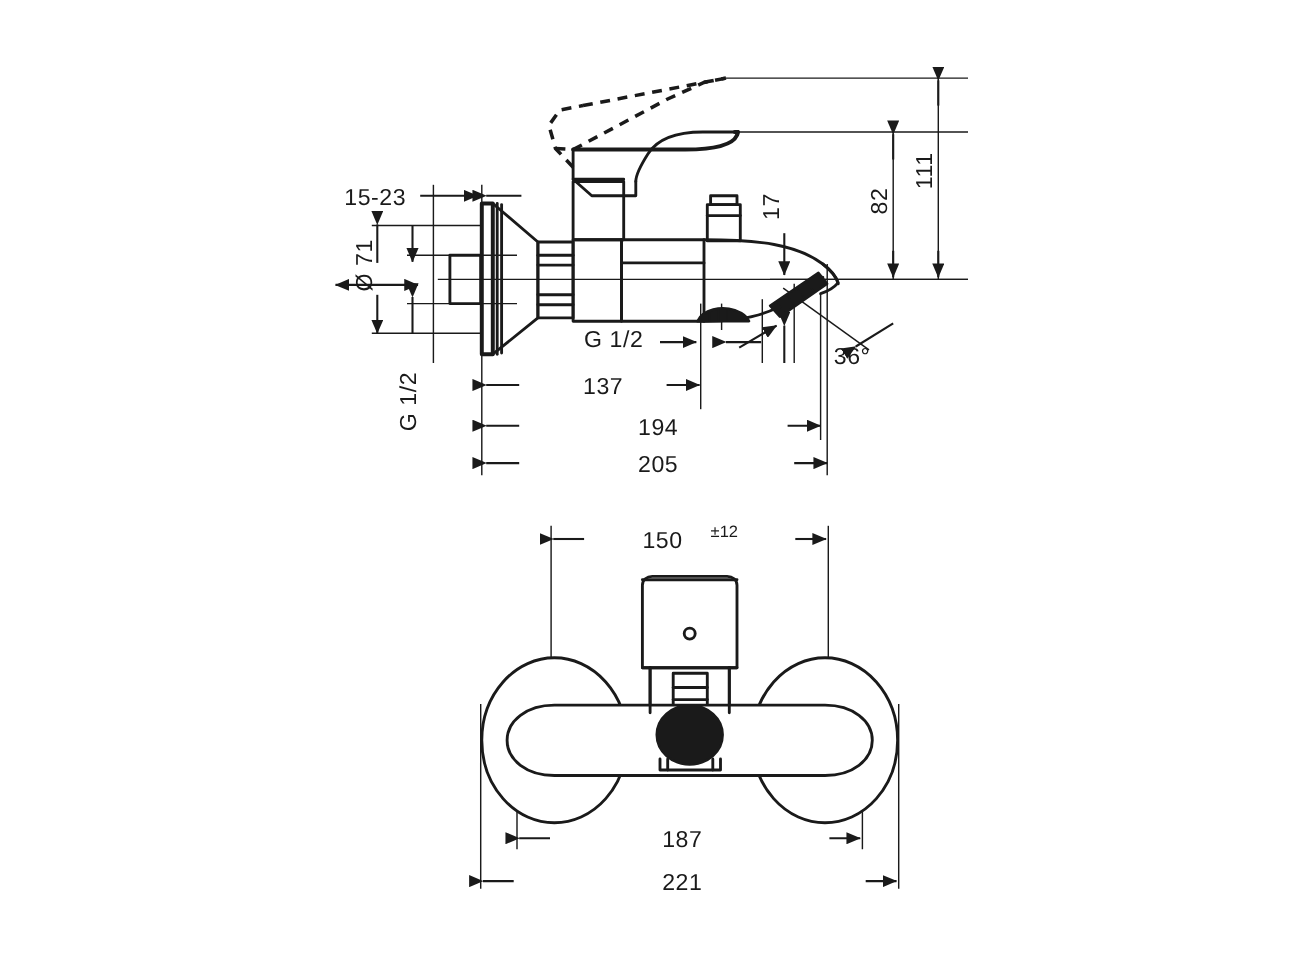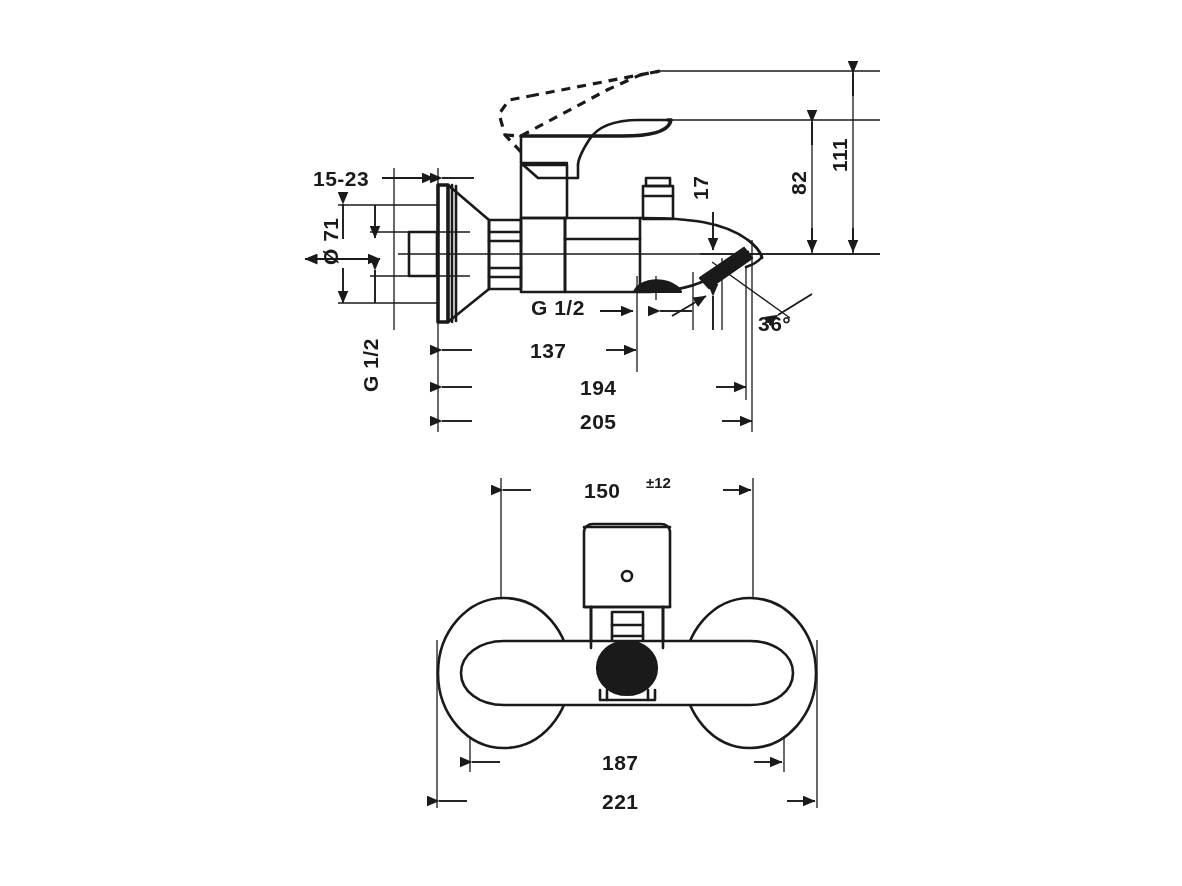--- a/index.html
+++ b/index.html
@@ -9,21 +9,20 @@
   }
   body {
     font-family: "Liberation Sans", sans-serif;
   }
   #page {
     position: relative;
     width: 1182px;
     height: 886px;
     background: #ffffff;
     overflow: hidden;
-    font-weight: bold;
   }
   #page svg {
     position: absolute;
     top: 0;
     left: 0;
     width: 1182px;
     height: 886px;
   }
   .dimtext {
     font-family: "Liberation Sans", sans-serif;

